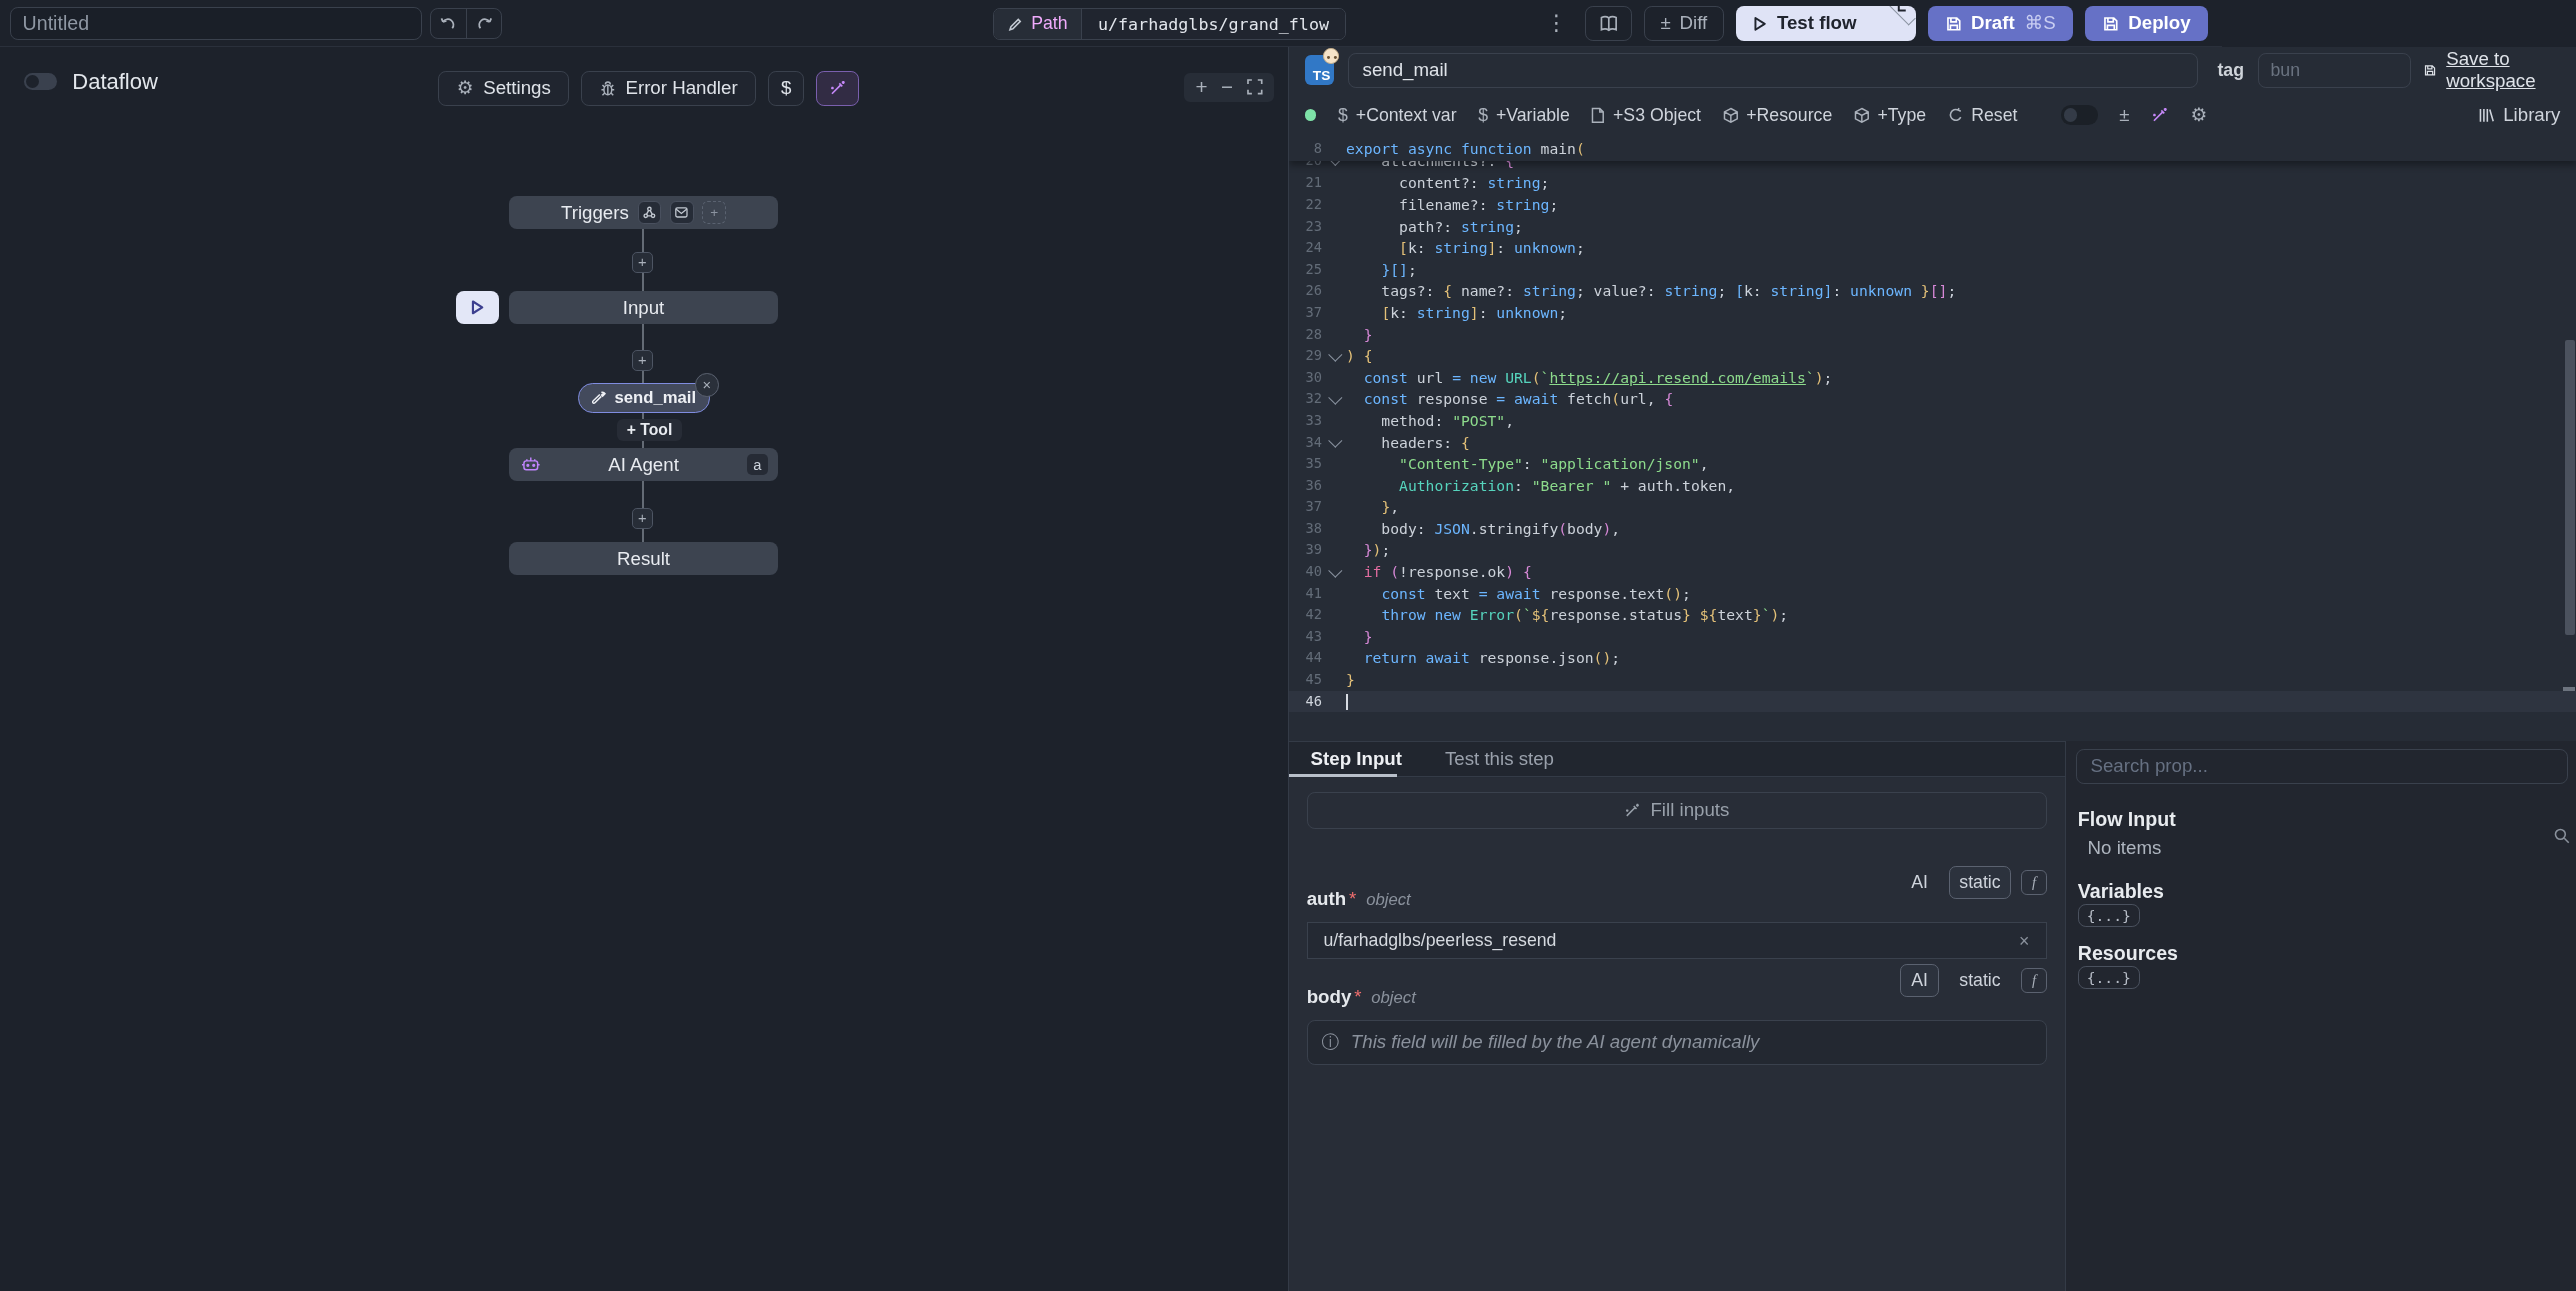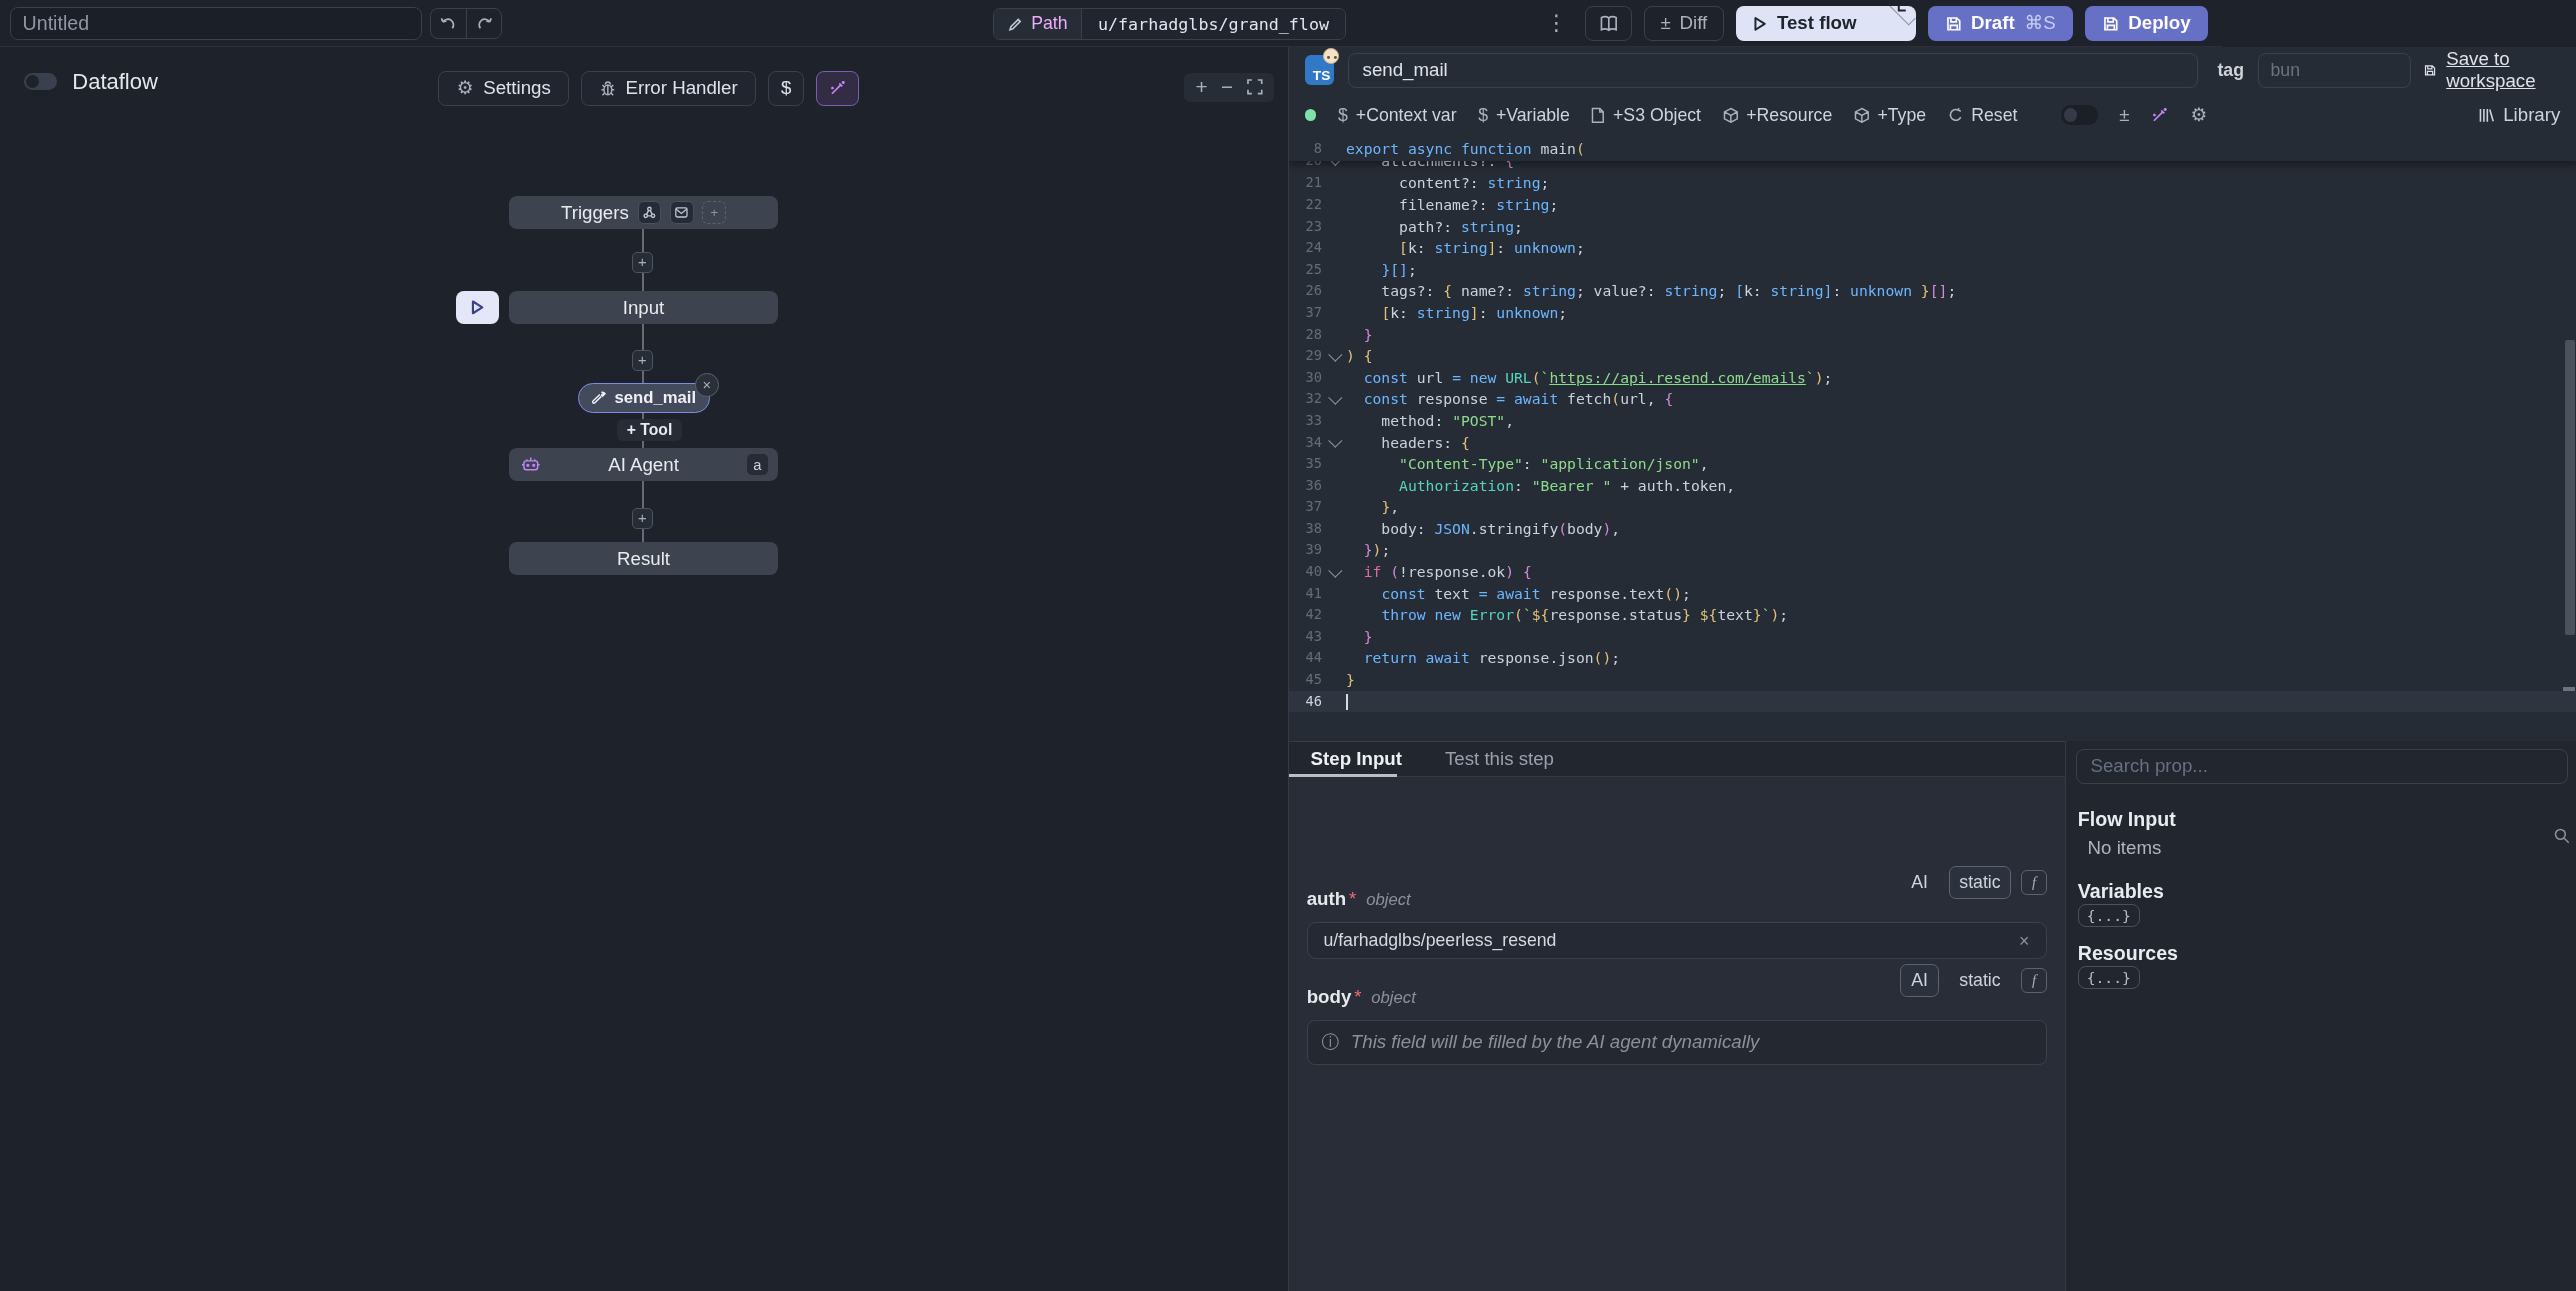--- a/index.html
+++ b/index.html
@@ -103,21 +103,21 @@
   #fill-inputs { position:absolute; left:17.7px; top:13.7px; width:740px; height:37px; border:1px solid #3a414d; border-radius:7.9px; display:flex; align-items:center; justify-content:center; gap:9.8px; color:#98a0aa; font-size:18.7px; }
   .fieldrow { position:absolute; left:17.7px; width:740px; }
   .flabel { display:flex; align-items:baseline; gap:9.8px; }
   .fname { font-size:18.7px; font-weight:700; color:#e5e8ec;margin-top:16px; }
   .freq { color:#ef6e6e; font-size:18.7px; margin-left:-6.9px; }
   .ftype { font-size:16.7px; font-style:italic; color:#8a919c; }
   .modegrp { position:absolute; right:0; top:-5.9px; display:flex; align-items:center; gap:9.8px; }
   .mode { font-size:17.7px; color:#cfd4dc; padding:4.9px 9.8px; border-radius:6.9px; border:1px solid transparent; }
   .mode.sel { border-color:#5b6270; background:#2c323d; }
   .fnbtn { width:25.5px; height:25.5px; border:1px solid #5b6270; border-radius:5.9px; color:#aab1bb; font-size:14.7px; font-style:italic; display:flex; align-items:center; justify-content:center; font-family:"Liberation Serif", serif; }
-  .finput { position:relative; margin-top:11.8px; height:37px; border:1px solid #3a414d; border-radius:9px; background:#242933; display:flex; align-items:center; padding:0 15.7px; font-size:17.7px; color:#d6dae0; }
+  .finput { position:relative; margin-top:11.8px; height:37px; border:1px solid #3a414d; border-radius:0; background:#242933; display:flex; align-items:center; padding:0 15.7px; font-size:17.7px; color:#d6dae0; }
   .fclear { position:absolute; right:9.8px; top:6.9px; width:23.6px; height:23.6px; display:flex; align-items:center; justify-content:center; color:#8a919c; font-size:17.7px; }
   .fnote { margin-top:11.8px; height:45px; border:1px solid #3a414d; border-radius:7.9px; background:#232831; display:flex; align-items:center; gap:11.8px; padding:0 13.7px; font-size:18.7px; font-style:italic; color:#8a919c; }
   .fnote .iic { font-style:normal; color:#8a919c; font-size:17.7px; }
 
   
   #props { position:absolute; left:776px; top:694px; width:512px; height:550px; background:#22262f; border-left:1px solid #343b47; }
   #prop-search { position:absolute; left:9.8px; top:7.9px; width:492px; height:35px; background:transparent; border:1px solid #3a414d; border-radius:7.9px; font-size:18.7px; color:#dfe3e9; padding:0 13.7px; outline:none; }
   #prop-search::placeholder { color:#667082; }
   .psec-title { position:absolute; left:11.8px; font-size:19.6px; font-weight:700; color:#e8ebef; }
   .psec-empty { position:absolute; left:21.6px; font-size:18.7px; color:#aeb5bf; }
@@ -567,20 +567,26 @@
     <div id="ruler-mark"></div>
   </div>
 
   <div id="tabsbar">
     <span class="tab active">Step Input</span>
     <span class="tab">Test this step</span>
     <div id="tab-underline"></div>
   </div>
 
   <div id="stepc">
+    <div id="fill-inputs">
+      <svg width="16.7" height="16.7" viewBox="0 0 18 18" fill="none" stroke="#98a0aa" stroke-width="1.7">
+          <path d="M3 15 L12 6 M10.5 4.5 L13.5 7.5 M14.5 2 L14.5 5 M13 3.5 L16 3.5 M3.5 8 L3.5 10.5 M2.2 9.2 L4.8 9.2"></path>
+        </svg>
+      <span>Fill inputs</span>
+    </div>
 
     <div class="fieldrow" style="top:94px;">
       <div class="flabel">
         <span class="fname">auth</span>
         <span class="freq">*</span>
         <span class="ftype">object</span>
       </div>
       <div class="modegrp">
         <span class="mode">AI</span>
         <span class="mode sel">static</span>

